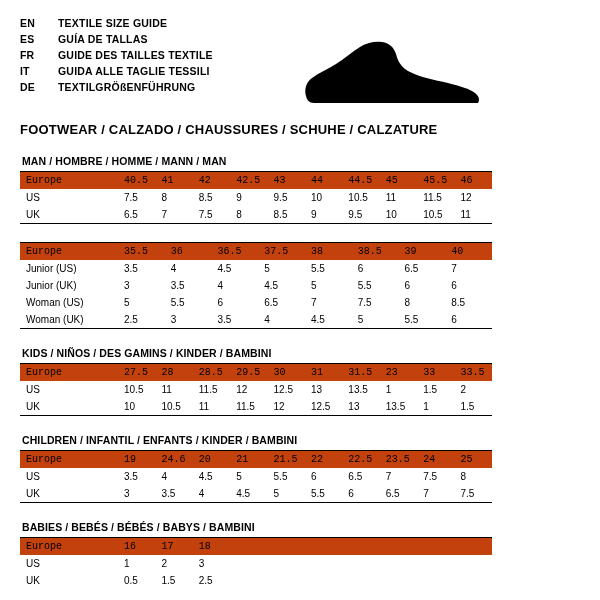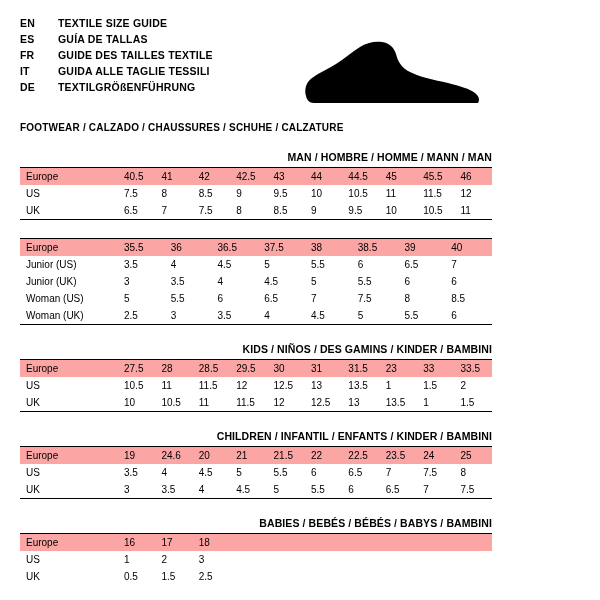--- a/index.html
+++ b/index.html
@@ -49,56 +49,56 @@
   .shoe-wrap {
     position: absolute;
     top: 22px;
     right: 8px;
     width: 190px;
     height: 70px;
   }
   .shoe-wrap svg { display: block; }
 
   .section-title {
-    font-size: 10px;
+    font-size: 13px;
     font-weight: bold;
     letter-spacing: 0.2px;
     margin: 10px 0 8px 0;
   }
 
   
   .block {
     margin-top: 18px;
   }
   .block-title {
     font-size: 10.5px;
     font-weight: bold;
     letter-spacing: 0.1px;
     padding: 0 0 4px 2px;
-    text-align: right;
   }
   .rule {
     height: 1px;
     background: #000000;
     width: 100%;
   }
   table.sizes {
     border-collapse: collapse;
     width: 100%;
     font-size: 10px;
     table-layout: fixed;
   }
   table.sizes td {
     height: 17px;
     padding: 0 0 0 6px;
     vertical-align: middle;
     white-space: nowrap;
   }
   table.sizes tr.shaded td {
-    background: #fca5a5;
+    background: #c2410c;
+    font-family: Liberation Mono, monospace;
   }
   table.sizes td.label {
     width: 92px;
   }
   .babies table.sizes {
     width: 100%;
   }
   .babies td.cell {
     width: auto;
   }

